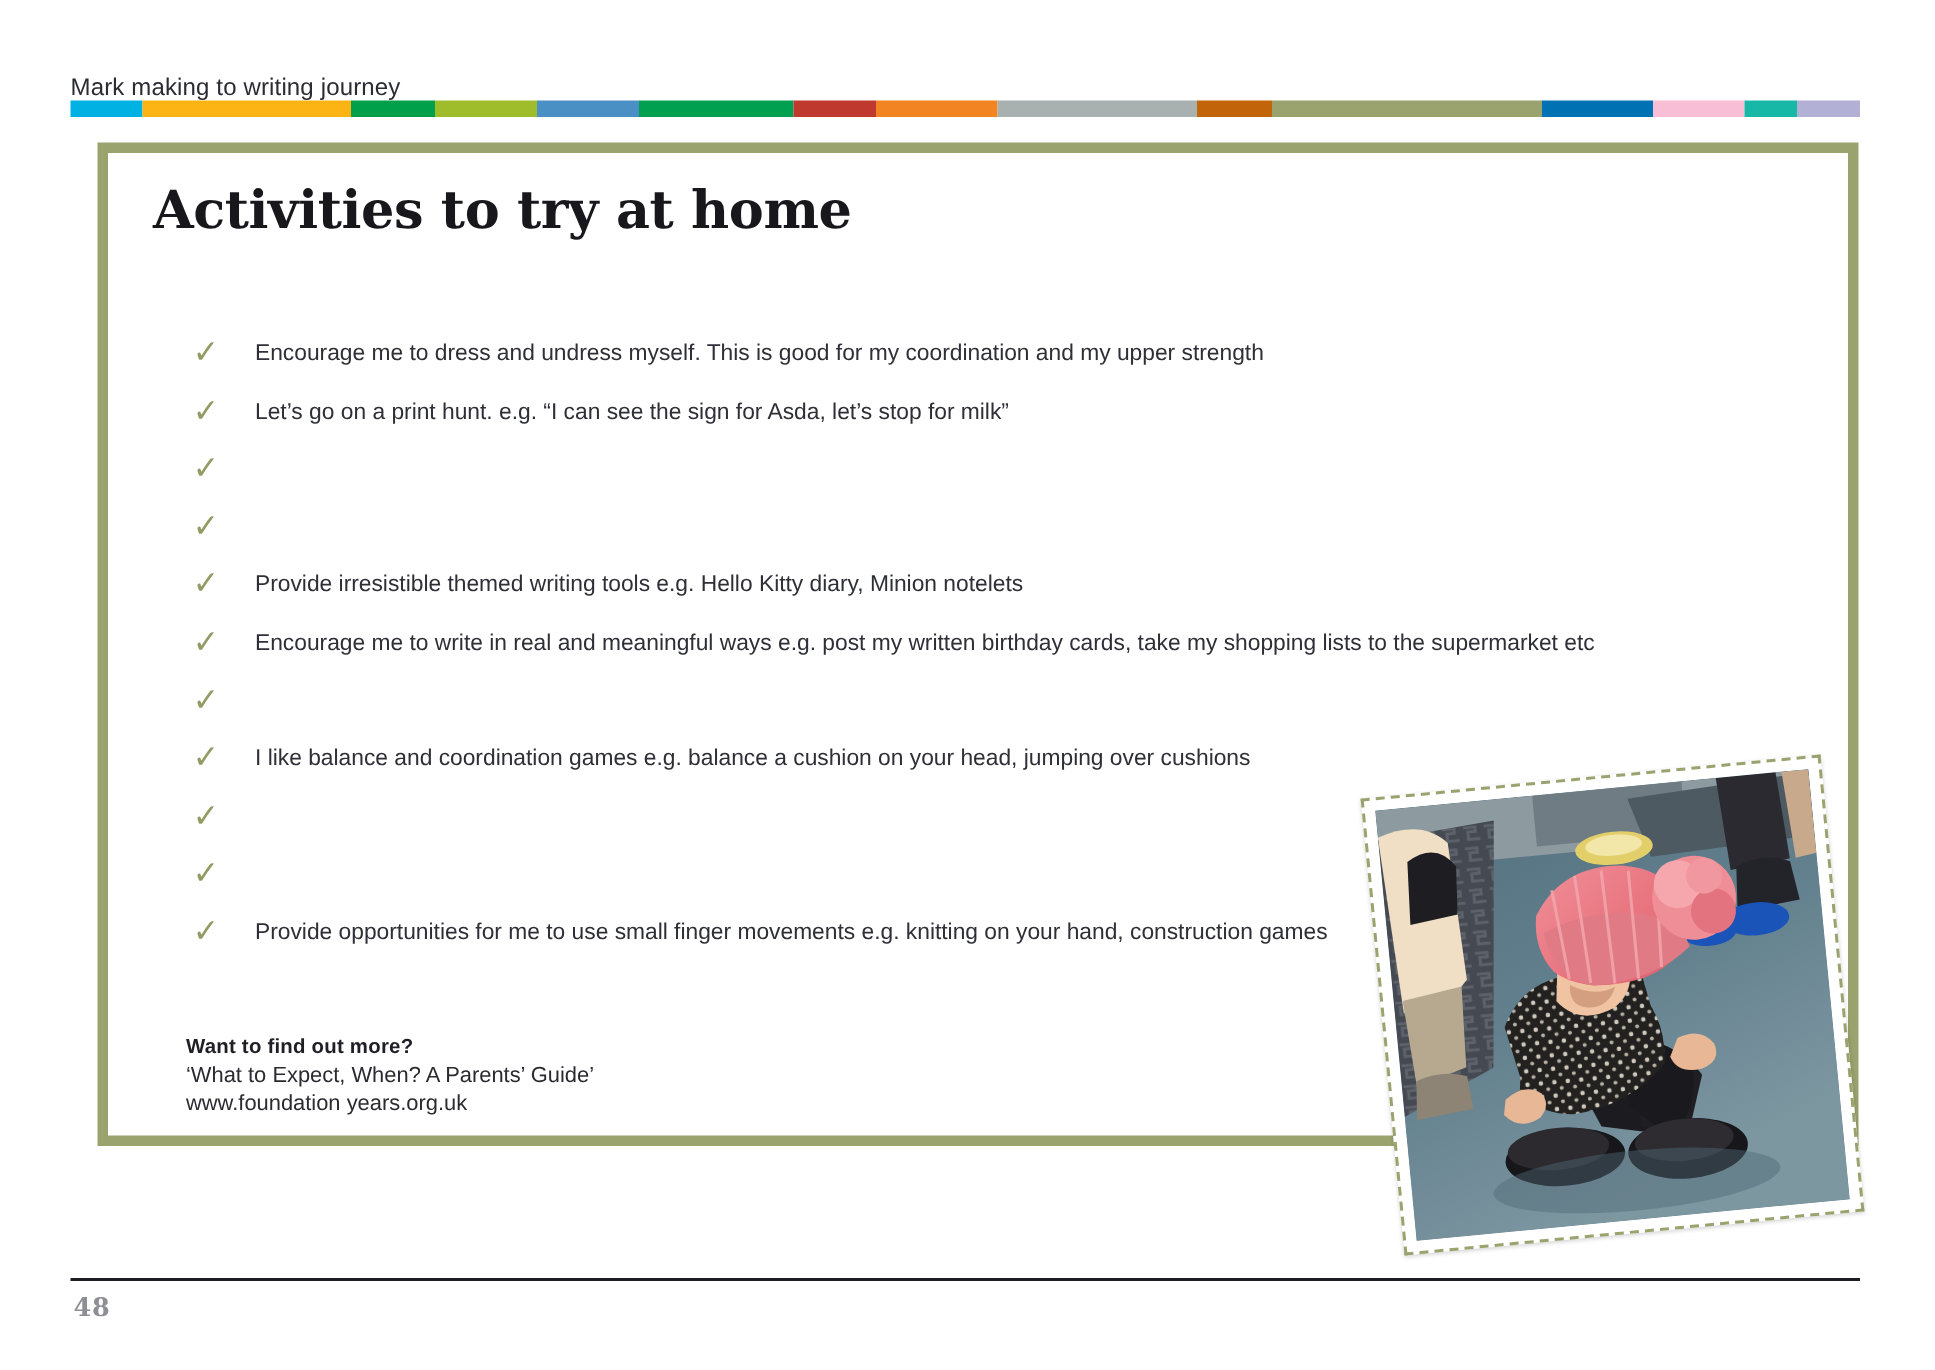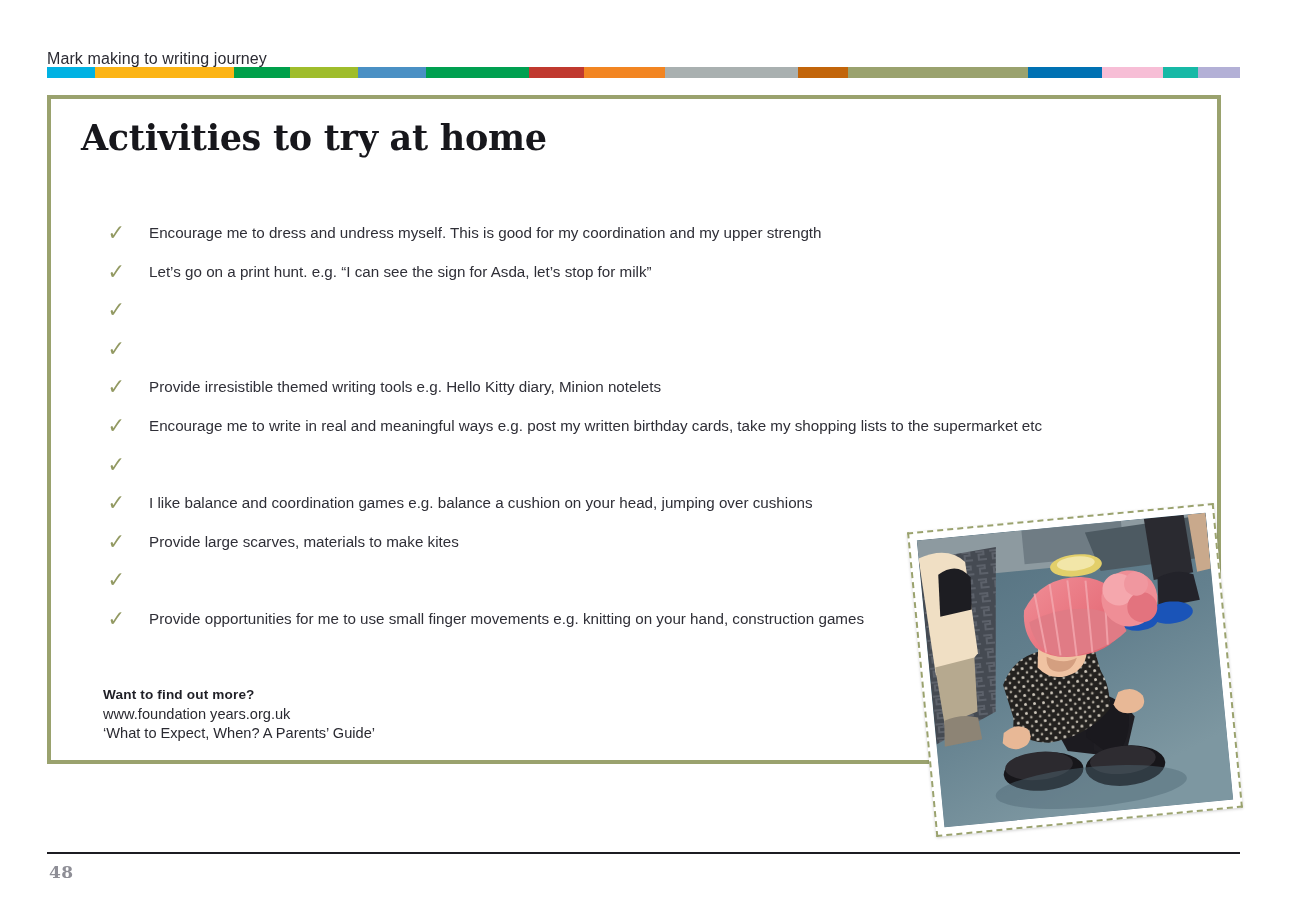--- a/index.html
+++ b/index.html
@@ -34,25 +34,25 @@
     top: 67px;
     width: 1193px;
     height: 11px;
     display: flex;
   }
   #color-strip .seg { height: 100%; }
 
   
   #content-panel {
     position: absolute;
-    left: 47px;
+    left: 65px;
     top: 95px;
     width: 1174px;
     height: 669px;
-    border: 4px solid #6d28d9;
+    border: 7px solid #6d28d9;
     box-sizing: border-box;
     background: #ffffff;
   }
 
   #page-title {
     position: absolute;
     left: 30px;
     top: 18px;
     font-family: "DejaVu Serif", serif;
     font-weight: bold;
@@ -185,29 +185,29 @@
 
   <ul id="activity-list">
       <li><span class="tick" style="color: rgb(147, 154, 99);">✓</span><span>Encourage me to dress and undress myself. This is good for my coordination and my upper strength</span></li>
       <li><span class="tick" style="color: rgb(147, 154, 99);">✓</span><span>Let’s go on a print hunt. e.g. “I can see the sign for Asda, let’s stop for milk”</span></li>
       <li><span class="tick" style="color: rgb(147, 154, 99);">✓</span></li>
       <li><span class="tick" style="color: rgb(147, 154, 99);">✓</span></li>
       <li><span class="tick" style="color: rgb(147, 154, 99);">✓</span><span>Provide irresistible themed writing tools e.g. Hello Kitty diary, Minion notelets</span></li>
       <li><span class="tick" style="color: rgb(147, 154, 99);">✓</span><span>Encourage me to write in real and meaningful ways e.g. post my written birthday cards, take my shopping lists to the supermarket etc</span></li>
       <li><span class="tick" style="color: rgb(147, 154, 99);">✓</span></li>
       <li><span class="tick" style="color: rgb(147, 154, 99);">✓</span><span>I like balance and coordination games e.g. balance a cushion on your head, jumping over cushions</span></li>
-      <li><span class="tick" style="color: rgb(147, 154, 99);">✓</span><span>Provide large scarves, materials to make kites</span></li>
+      <li><span class="tick" style="color: rgb(147, 154, 99);">✓</span></li>
       <li><span class="tick" style="color: rgb(147, 154, 99);">✓</span></li>
       <li><span class="tick" style="color: rgb(147, 154, 99);">✓</span><span>Provide opportunities for me to use small finger movements e.g. knitting on your hand, construction games</span></li>
     </ul>
 
   <div id="find-out-more">
     <div class="heading">Want to find out more?</div>
+    <div class="line">‘What to Expect, When? A Parents’ Guide’</div>
     <div class="line">www.foundation years.org.uk</div>
-    <div class="line">‘What to Expect, When? A Parents’ Guide’</div>
   </div>
 </div>
 
 <div id="photo-frame" style="border-color: rgb(154, 162, 110);">
   <div id="photo-image">
     <svg width="290" height="288" viewBox="0 0 290 288" xmlns="http://www.w3.org/2000/svg" aria-hidden="true">
       <defs>
         <linearGradient id="floorGrad" x1="0" y1="0" x2="0.4" y2="1">
           <stop offset="0%" stop-color="#54707f"></stop>
           <stop offset="55%" stop-color="#63808e"></stop>

